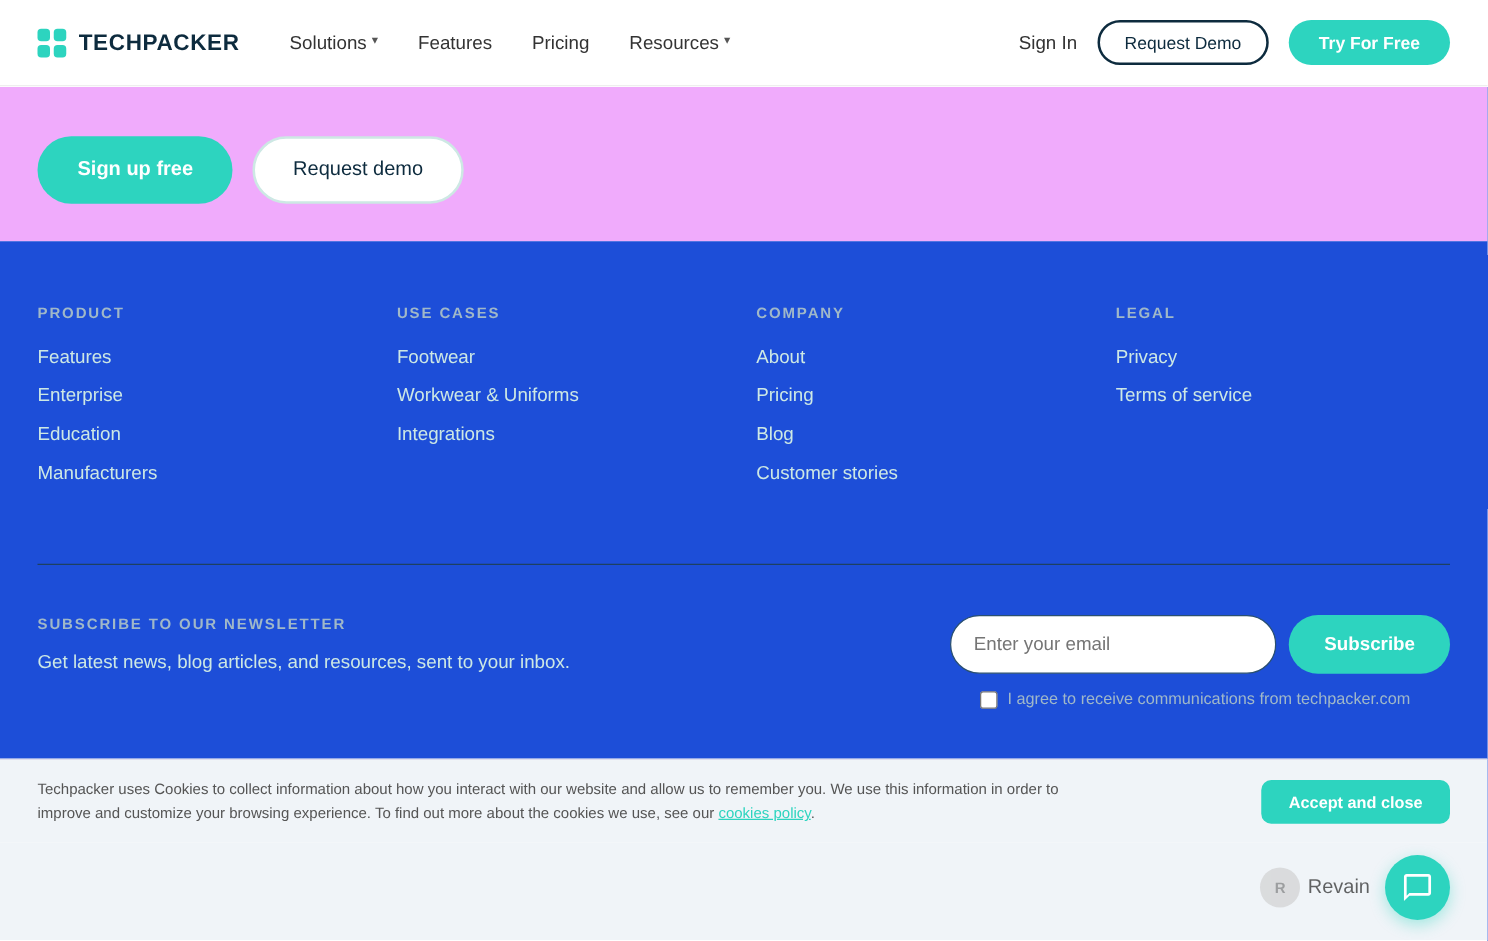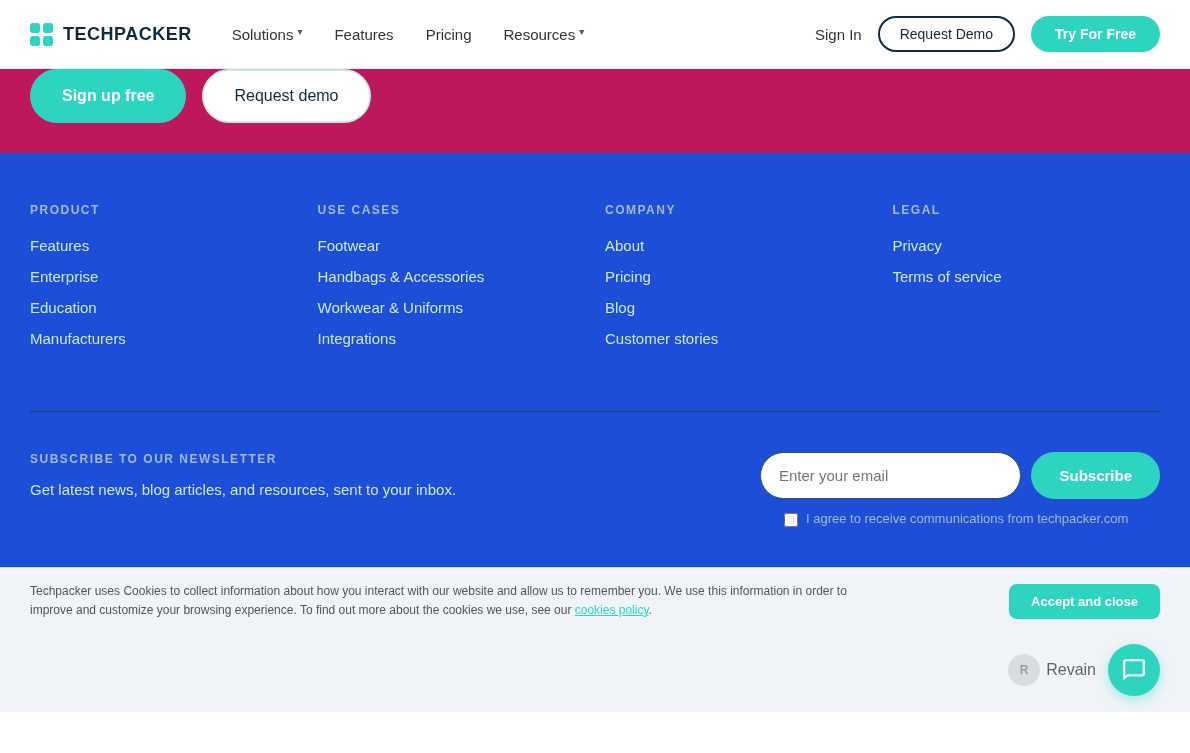--- a/index.html
+++ b/index.html
@@ -92,27 +92,28 @@
       border: none;
       border-radius: 50px;
       padding: 10px 24px;
       cursor: pointer;
       font-weight: 600;
     }
 
     
     .hero-area {
       padding-top: 69px;
-      background: #be185d;
+      background: #f0abfc;
       min-height: 130px;
       display: flex;
       align-items: flex-end;
       padding-bottom: 30px;
       padding-left: 30px;
       gap: 16px;
+      margin-top: 40px;
     }
     .btn-signup {
       background: #2dd4bf;
       color: #fff;
       border: none;
       border-radius: 50px;
       padding: 18px 32px;
       font-size: 16px;
       font-weight: 600;
       cursor: pointer;
@@ -367,21 +368,20 @@
       <div class="footer-col-title">PRODUCT</div>
       <a class="footer-link">Features</a>
       <a class="footer-link">Enterprise</a>
       <a class="footer-link">Education</a>
       <a class="footer-link">Manufacturers</a>
     </div>
 
     <div class="footer-col">
       <div class="footer-col-title">USE CASES</div>
       <a class="footer-link">Footwear</a>
-      <a class="footer-link">Handbags &amp; Accessories</a>
       <a class="footer-link">Workwear &amp; Uniforms</a>
       <a class="footer-link">Integrations</a>
     </div>
 
     <div class="footer-col">
       <div class="footer-col-title">COMPANY</div>
       <a class="footer-link">About</a>
       <a class="footer-link">Pricing</a>
       <a class="footer-link">Blog</a>
       <a class="footer-link">Customer stories</a>

